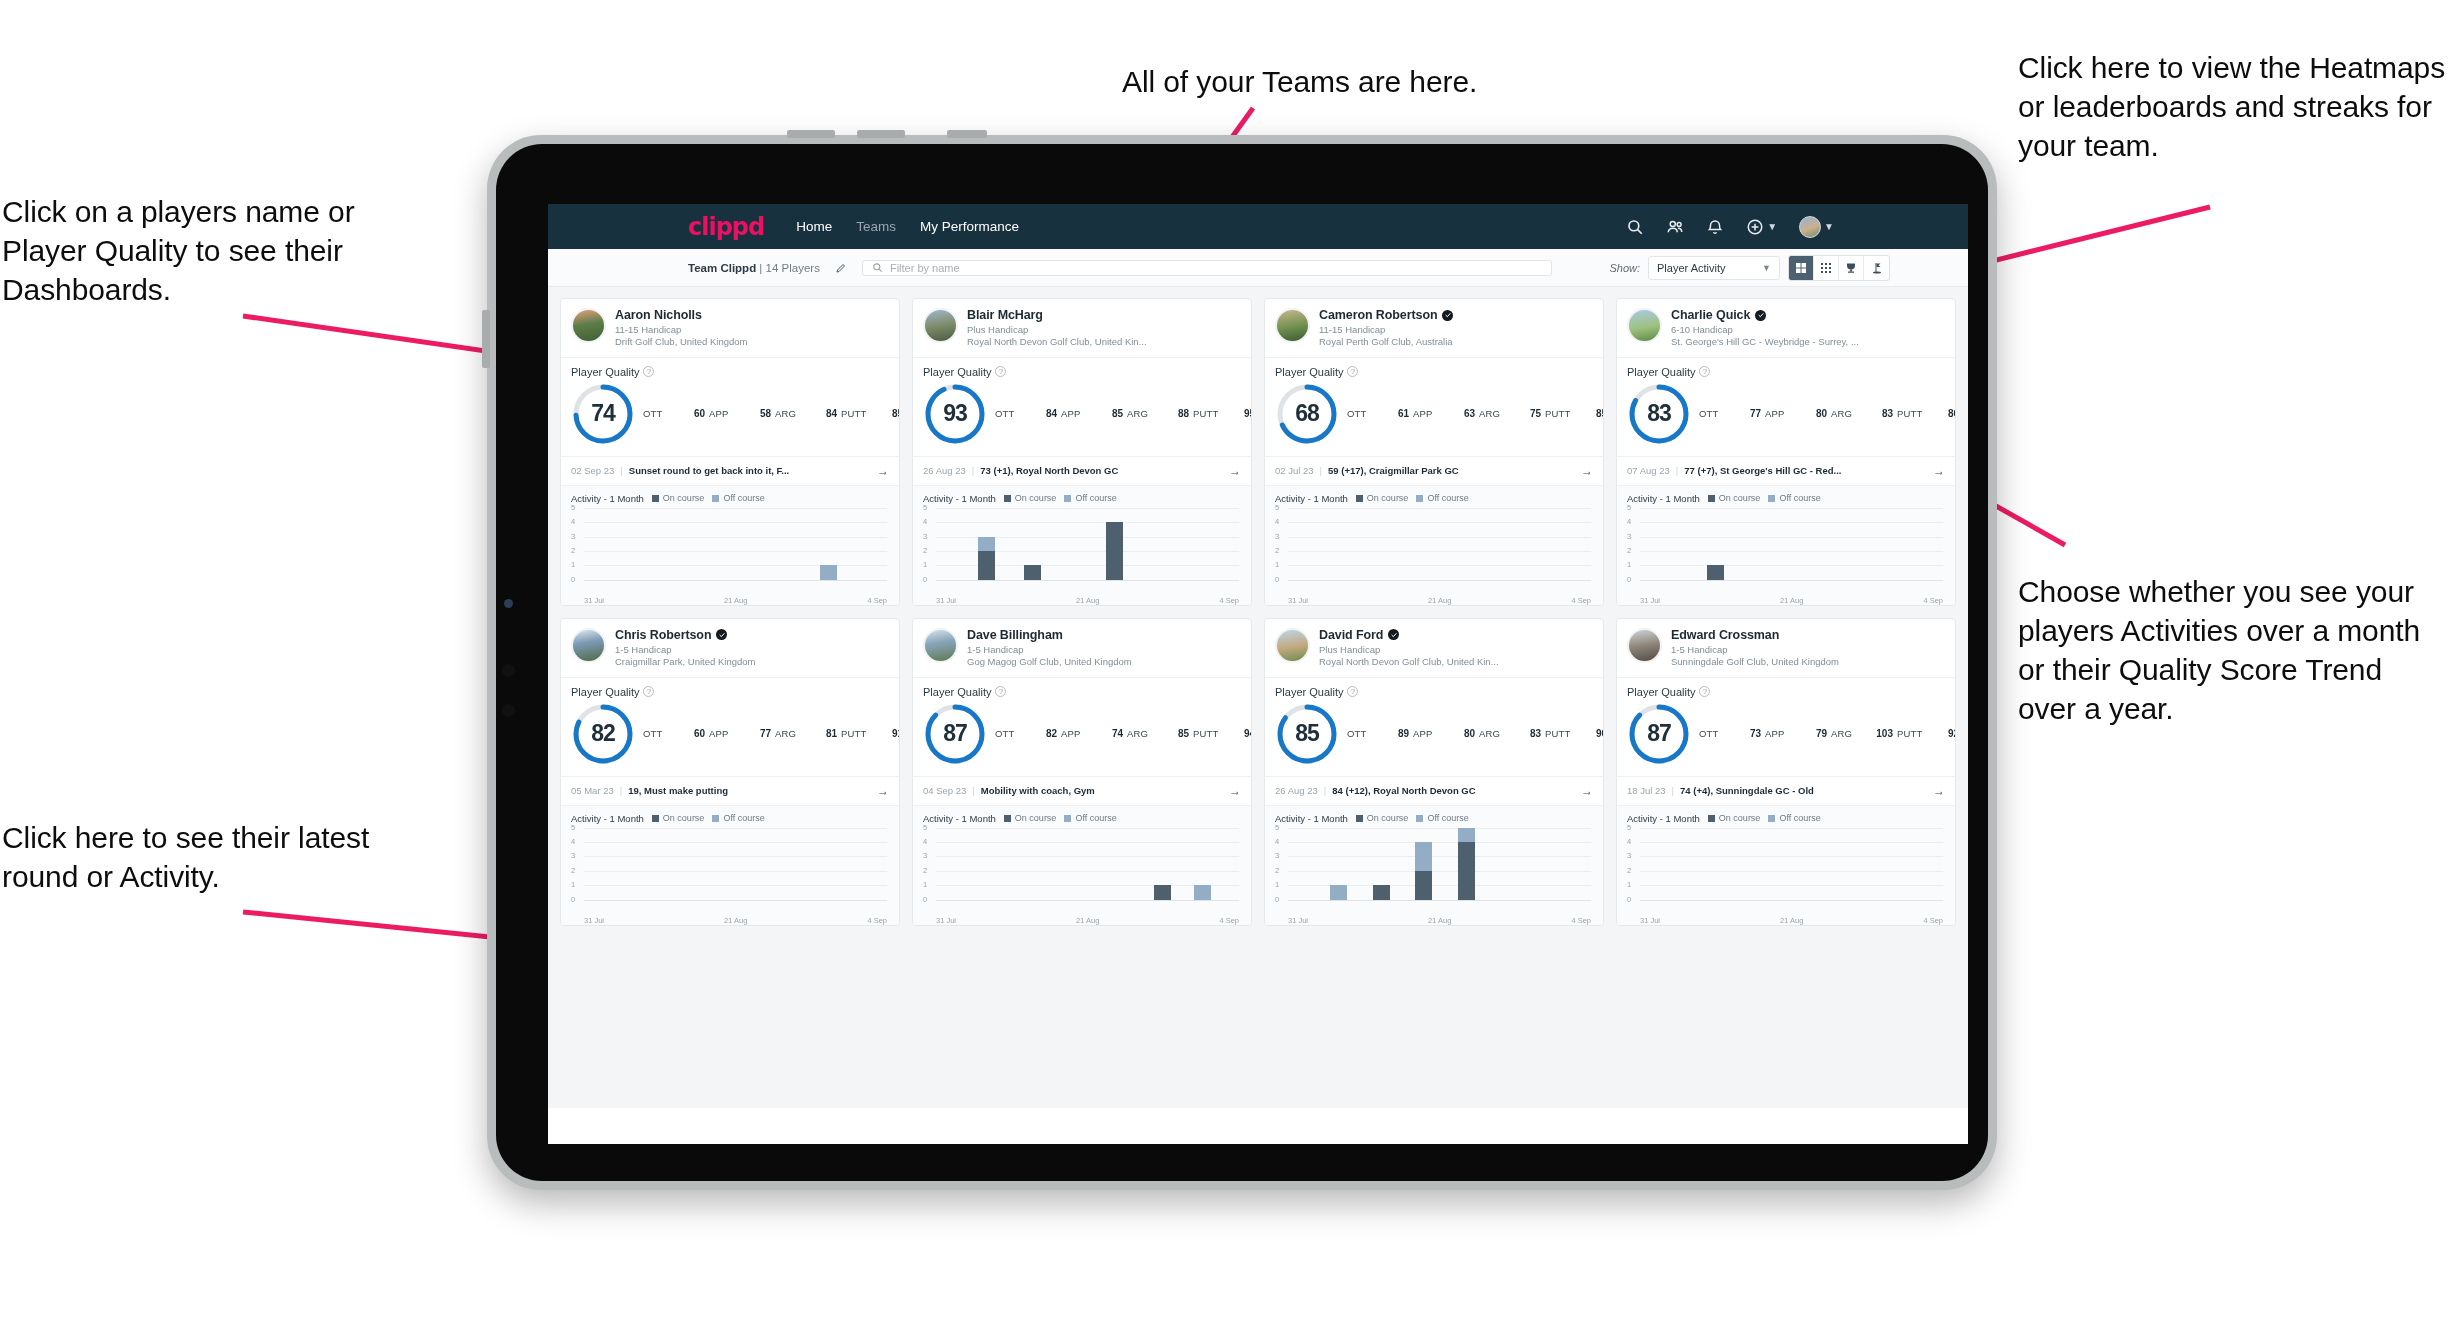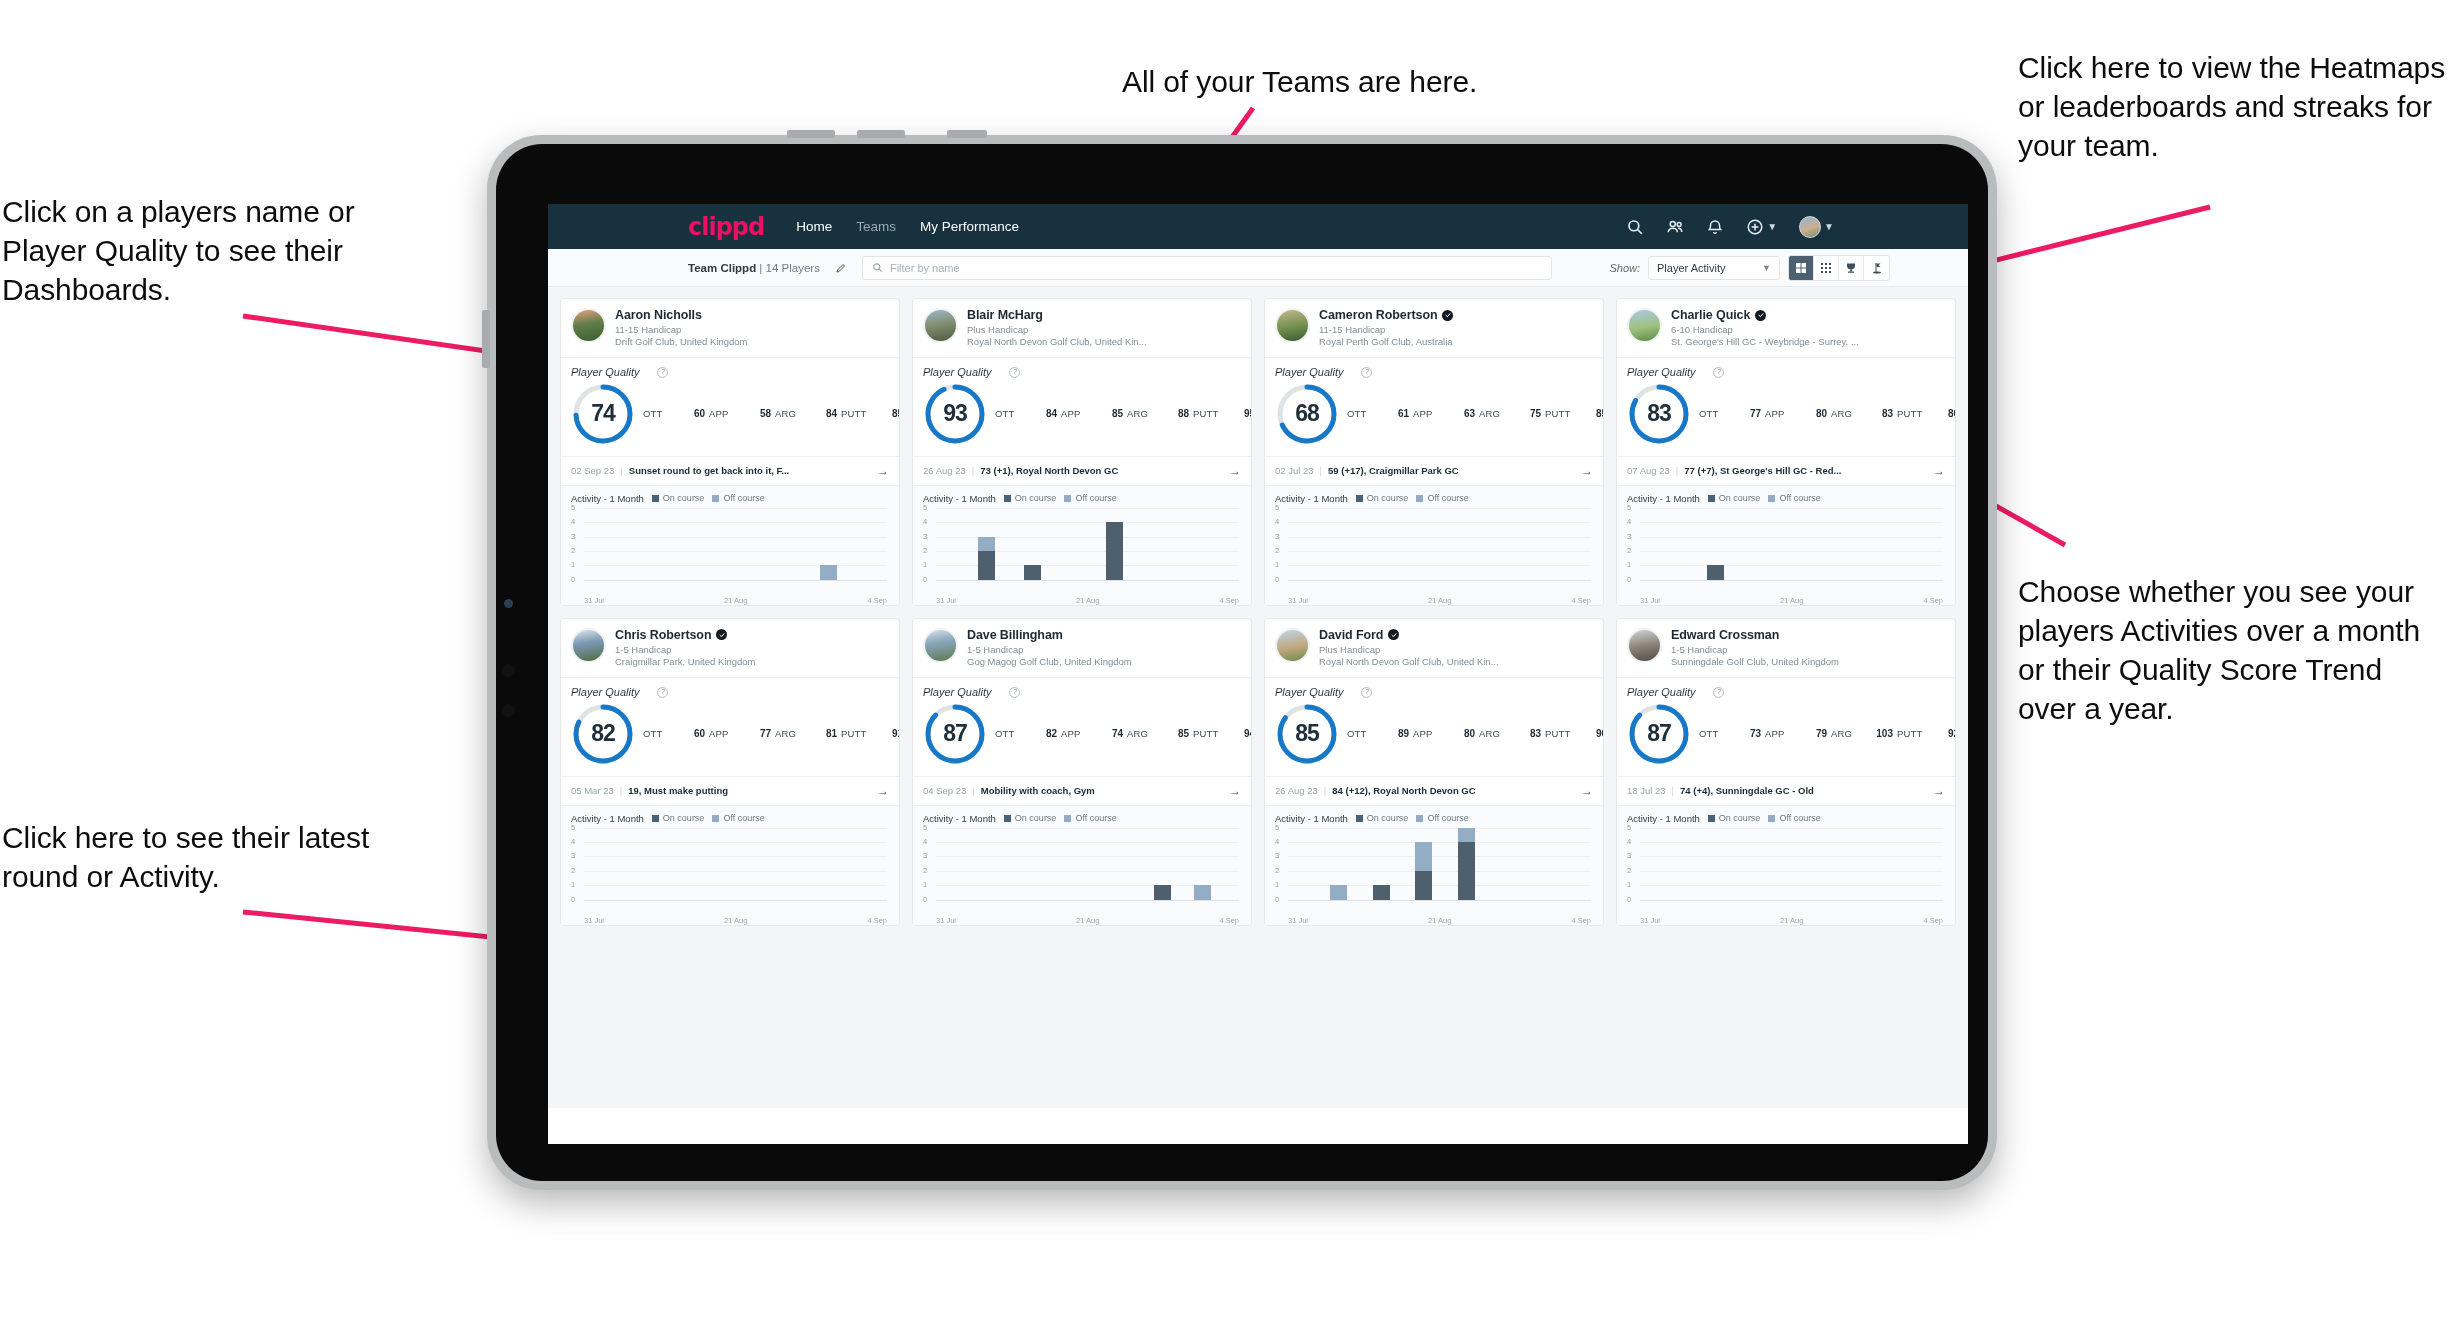--- a/index.html
+++ b/index.html
@@ -91,21 +91,21 @@
   
   .filterbar {
     height:38px; background:#fafbfc; border-bottom:1px solid #e8eaec;
     display:flex; align-items:center; padding:0 22px 0 140px; gap:10px;
   }
   .teamlabel { font-size:11.5px; color:#2b3a45; white-space:nowrap; }
   .teamlabel b { font-weight:700; }
   .teamlabel span.cnt { color:#6e7d87; }
   .pencil { width:22px; height:22px; display:flex; align-items:center; justify-content:center; }
   .searchbox {
-    flex:1; height:24px; background:#fff; border:1px solid #e2e5e8; border-radius:3px;
+    flex:1; height:16px; background:#fff; border:1px solid #e2e5e8; border-radius:3px;
     display:flex; align-items:center; gap:7px; padding:0 9px; max-width:690px;
   }
   .searchbox .ph { font-size:11px; color:#a7b0b7; }
   .show-wrap { margin-left:auto; display:flex; align-items:center; gap:8px; padding-right:56px; }
   .show-lbl { font-size:11px; color:#5d6b74;font-style:italic; }
   .select {
     width:132px; height:24px; background:#fff; border:1px solid #e2e5e8; border-radius:3px;
     display:flex; align-items:center; justify-content:space-between; padding:0 8px;
     font-size:11px; color:#2b3a45;
   }
@@ -125,21 +125,21 @@
   .pav { width:35px; height:35px; border-radius:50%; flex:0 0 35px; border:2px solid #f0f2f3; background-size:cover; }
   .pname-row { display:flex; align-items:center; gap:5px; }
   .pname { font-size:12.5px; font-weight:700; color:#1d2a33; letter-spacing:-.1px; }
   .badge-v { width:11px; height:11px; border-radius:50%; background:#131b21; display:flex; align-items:center; justify-content:center; }
   .badge-v svg { width:8px; height:8px; color:#fff; }
   .phcap { font-size:9.5px; color:#808e97; margin-top:2px; line-height:1.25; }
   .pclub { font-size:9.5px; color:#808e97; line-height:1.25; white-space:nowrap; overflow:hidden; text-overflow:ellipsis; max-width:218px; }
 
   .c-div { height:1px; background:#edf0f2; }
 
-  .pq-head { display:flex; align-items:flex-end; gap:18px; padding:8px 10px 2px 10px;font-style:italic; }
+  .pq-head { display:flex; align-items:center; gap:4px; padding:8px 10px 2px 10px; }
   .pq-lbl { font-size:11px; color:#2b3a45; }
   .qmark { width:11px; height:11px; border-radius:50%; border:1px solid #b3bcc2; color:#97a2a9;
            font-size:8px; display:flex; align-items:center; justify-content:center; line-height:1; }
 
   .pq-body { display:flex; align-items:center; padding:2px 10px 10px 10px; gap:8px; }
   .ring { position:relative; width:64px; height:64px; flex:0 0 64px; }
   .ring svg { display:block; transform:rotate(-90deg); }
   .ring .num { position:absolute; inset:0; display:flex; align-items:center; justify-content:center;
                font-size:23px; font-weight:600; color:#20303b; letter-spacing:-1px; }
 

